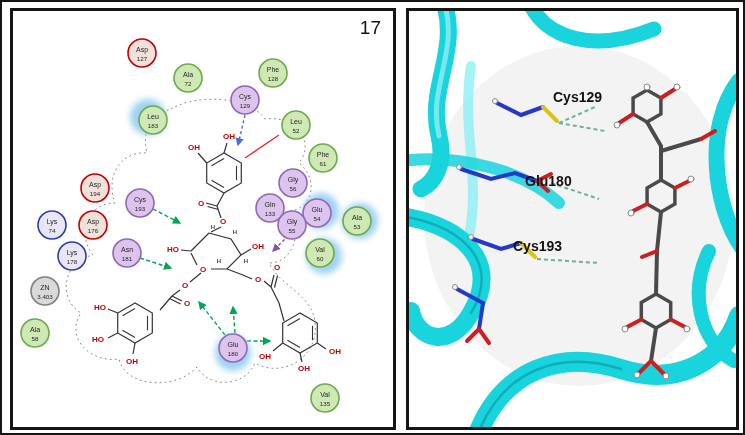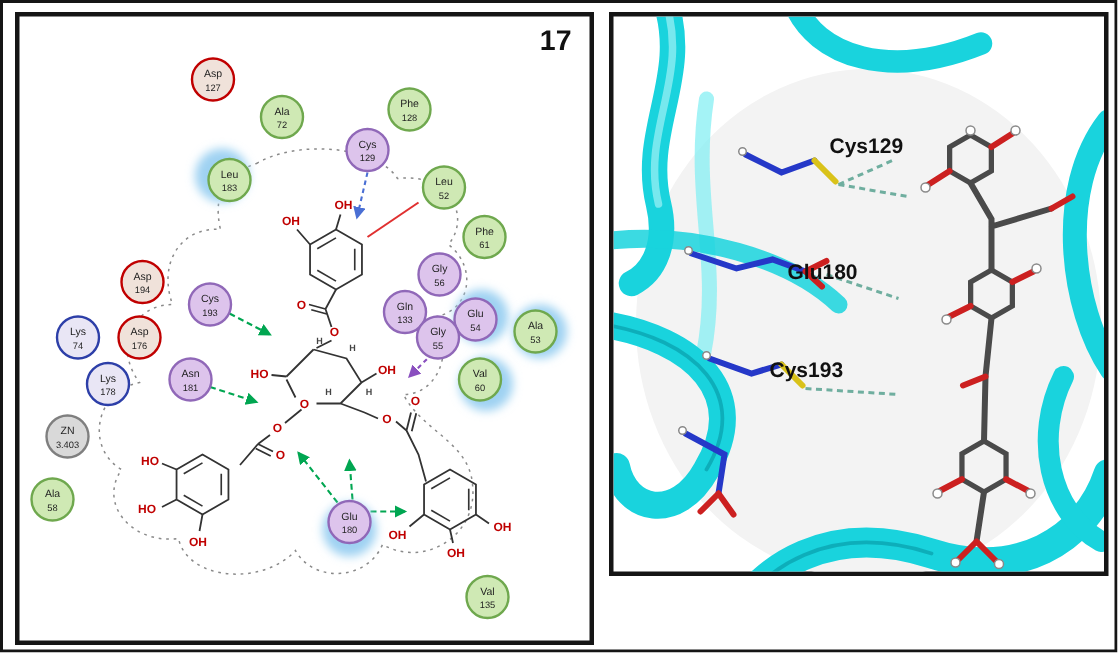--- a/index.html
+++ b/index.html
@@ -1,20 +1,20 @@
 <!DOCTYPE html>
 <html><head>
 <meta charset="utf-8">
 <style>
   html,body{margin:0;padding:0;background:#ffffff;font-family:"Liberation Sans",sans-serif;}
   .fig{position:relative;width:745px;height:435px;background:#fff;border:2px solid #151515;box-sizing:border-box;overflow:hidden;}
   .panel{position:absolute;border:3px solid #151515;background:#ffffff;box-sizing:border-box;overflow:hidden;}
   #left-panel{left:8px;top:6px;width:386px;height:422px;}
-  #right-panel{left:404px;top:6px;width:333px;height:376px;}
-  .pnum{position:absolute;top:6px;right:12px;font-size:19px;font-weight:bold;color:#111;z-index:5;text-align:right;}
+  #right-panel{left:404px;top:6px;width:333px;height:422px;}
+  .pnum{position:absolute;top:6px;right:12px;font-size:19px;font-weight:normal;color:#111;z-index:5;text-align:right;}
   svg{display:block;font-family:"Liberation Sans",sans-serif;}
 </style>
 </head>
 <body>
 
 <div class="fig">
 
   <div class="panel" id="left-panel">
     <div class="pnum">17</div>
     <svg id="ligmap-svg" viewBox="0 0 380 416" width="380" height="416">

